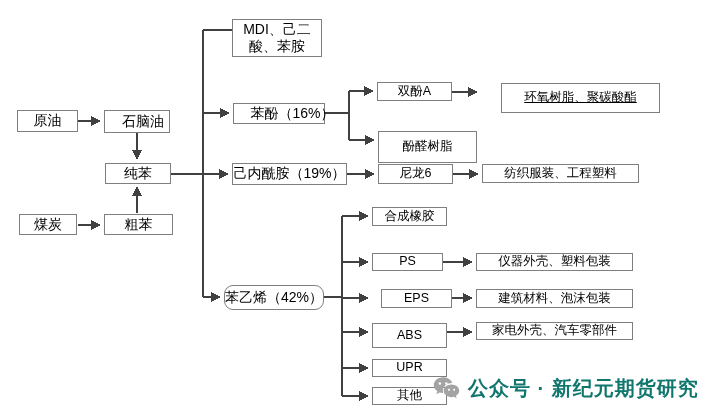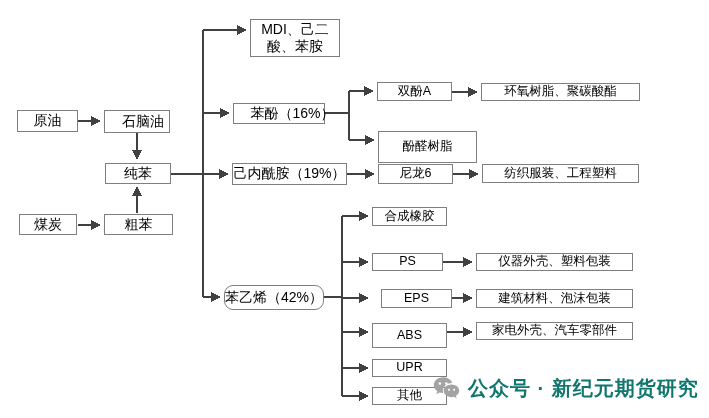--- a/index.html
+++ b/index.html
@@ -71,28 +71,28 @@
       <line x1="447" y1="332" x2="472" y2="332" marker-end="url(#arr)"></line>
     </g>
   </svg>
 
   <div class="node" style="left:17px;top:110px;width:61px;height:22px;">原油</div>
   <div class="node" style="left:104px;top:110px;width:66px;height:23px;padding-left:12px;">石脑油</div>
   <div class="node" style="left:105px;top:163px;width:66px;height:21px;">纯苯</div>
   <div class="node" style="left:19px;top:214px;width:58px;height:21px;">煤炭</div>
   <div class="node" style="left:104px;top:214px;width:69px;height:21px;">粗苯</div>
 
-  <div class="node wrap" style="left:250px;top:19px;width:90px;height:38px;">MDI、己二酸、苯胺</div>
+  <div class="node wrap" style="left:232px;top:19px;width:90px;height:38px;">MDI、己二酸、苯胺</div>
   <div class="node" style="left:233px;top:103px;width:92px;height:21px;padding-left:27px;">苯酚（16%）</div>
   <div class="node" style="left:232px;top:163px;width:115px;height:22px;">己内酰胺（19%）</div>
   <div class="node" style="left:224px;top:285px;width:100px;height:25px;border-radius:9px;">苯乙烯（42%）</div>
 
   <div class="node sm" style="left:377px;top:82px;width:75px;height:19px;">双酚A</div>
   <div class="node sm" style="left:378px;top:131px;width:99px;height:32px;">酚醛树脂</div>
-  <div class="node sm" style="left:481px;top:83px;width:159px;height:18px;">环氧树脂、聚碳酸酯</div>
+  <div class="node sm" style="left:501px;top:83px;width:159px;height:30px;text-decoration:underline;">环氧树脂、聚碳酸酯</div>
 
   <div class="node sm" style="left:378px;top:164px;width:75px;height:20px;">尼龙6</div>
   <div class="node sm" style="left:372px;top:207px;width:75px;height:19px;">合成橡胶</div>
 
   <div class="node sm" style="left:482px;top:164px;width:157px;height:19px;">纺织服装、工程塑料</div>
   <div class="node sm" style="left:372px;top:253px;width:71px;height:18px;">PS</div>
   <div class="node sm" style="left:372px;top:289px;width:71px;height:19px;margin-left:9px;">EPS</div>
   <div class="node sm" style="left:372px;top:323px;width:75px;height:25px;">ABS</div>
   <div class="node sm" style="left:372px;top:359px;width:75px;height:18px;">UPR</div>
   <div class="node sm" style="left:372px;top:387px;width:75px;height:18px;">其他</div>

